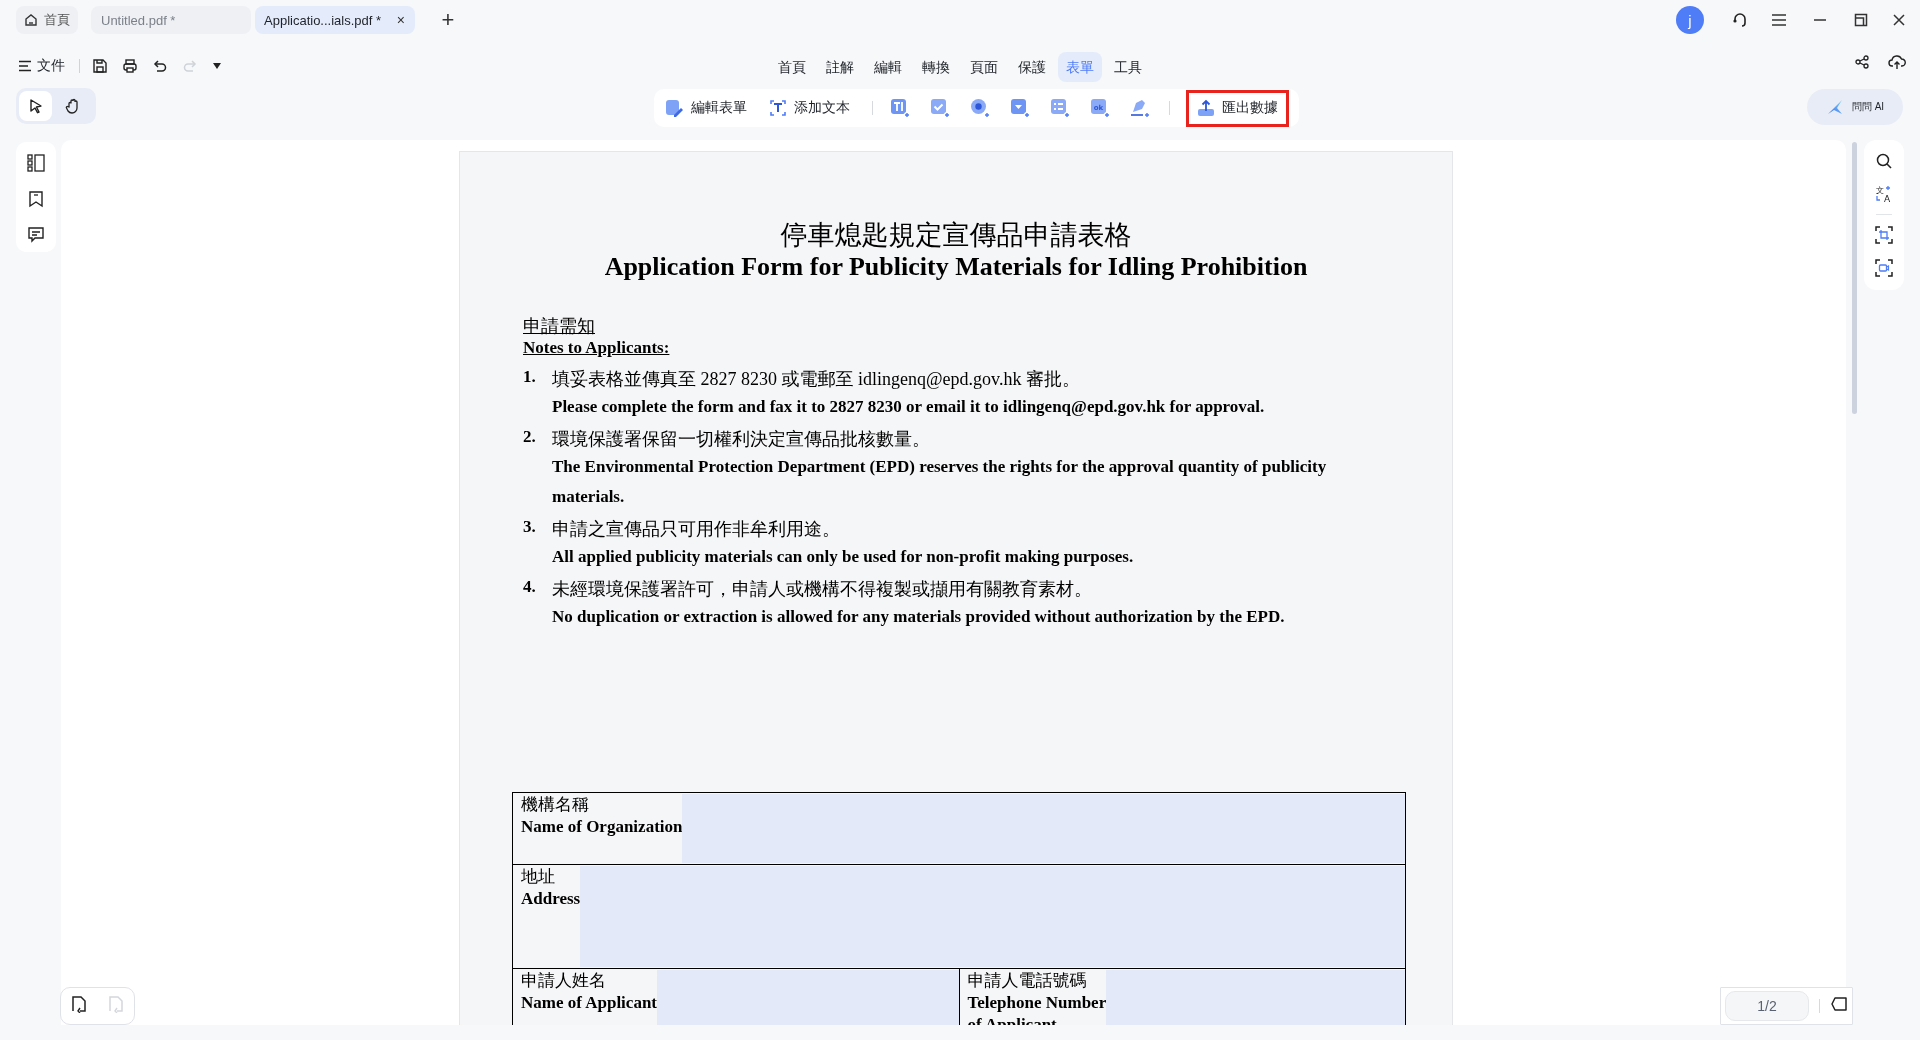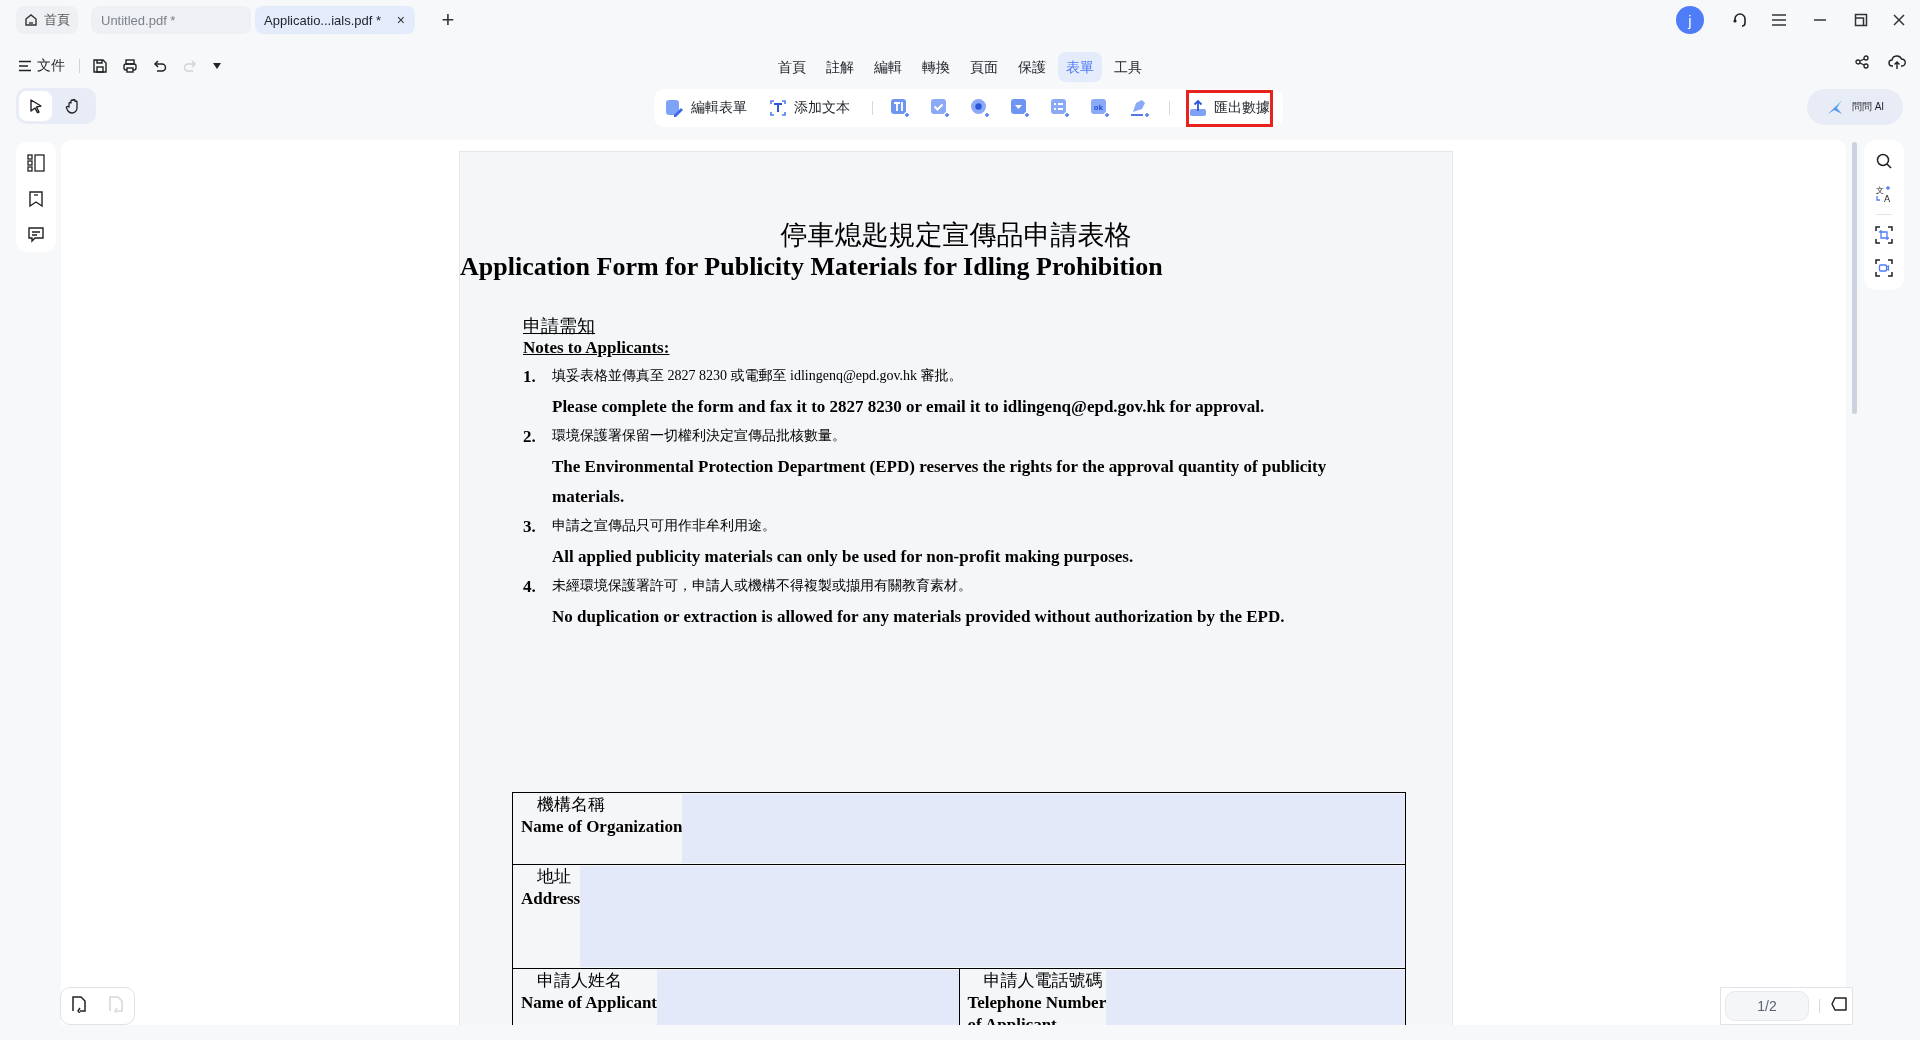--- a/index.html
+++ b/index.html
@@ -32,54 +32,54 @@
   
   .mode-toggle { position: absolute; left: 16px; top: 88px; width: 80px; height: 36px; background: #e8ecf6; border-radius: 10px; display: flex; align-items: center; padding: 3px; }
   .mode-btn { width: 34px; height: 30px; border-radius: 8px; display: flex; align-items: center; justify-content: center; margin-right: 4px; }
   .mode-btn.active { background: #fff; }
 
   .form-toolbar { position: absolute; left: 654px; top: 89px; height: 38px; background: #fff; border-radius: 10px; display: flex; align-items: center; padding: 0 10px; }
   .ft-btn { display: flex; align-items: center; font-size: 14px; color: #1f2329; margin-right: 22px; height: 30px; }
   .ft-btn svg { margin-right: 7px; }
   .ft-icon { width: 22px; height: 22px; margin-right: 18px; position: relative; }
   .ft-sep { width: 1px; height: 14px; background: #d6d9de; margin-right: 16px; }
-  .ft-export { border: 3px solid #e8221c; padding: 0 0; height: 37px; margin-right: 0; }
+  .ft-export { border: 3px solid #e8221c; padding: 0 8px; height: 37px; margin-right: 0; }
 
   .ask-ai { position: absolute; left: 1807px; top: 89px; width: 96px; height: 36px; background: #e8ecf6; border-radius: 18px; display: flex; align-items: center; justify-content: center; font-size: 10px; }
   .ask-ai svg { margin-right: 8px; }
 
   
   .left-panel { position: absolute; left: 16px; top: 142px; width: 40px; height: 110px; background: #fff; border-radius: 10px; display: flex; flex-direction: column; align-items: center; padding-top: 8px; gap: 10px; }
   .left-panel .ic { width: 24px; height: 26px; display: flex; align-items: center; justify-content: center; }
 
   
   .viewport { position: absolute; left: 61px; top: 140px; width: 1785px; height: 885px; background: #ffffff; border-radius: 10px 10px 0 0; overflow: hidden; }
   .scrollbar { position: absolute; left: 1852px; top: 142px; width: 5px; height: 272px; background: #cdd3de; border-radius: 3px; }
 
   .right-panel { position: absolute; left: 1864px; top: 140px; width: 40px; height: 150px; background: #fff; border-radius: 12px; display: flex; flex-direction: column; align-items: center; padding-top: 10px; }
   .right-panel .ic { width: 24px; height: 24px; margin-bottom: 11px; display: flex; align-items: center; justify-content: center; }
   .rp-sep { width: 16px; height: 1px; background: #e1e4e8; margin: -3px 0 9px; }
 
   
   .page { position: absolute; left: 398px; top: 11px; width: 994px; height: 1000px; background: #f5f6f8; border: 1px solid #e4e6ea; font-family: "Liberation Serif", "DejaVu Serif", serif; color: #000; }
   .doc-title-zh { position: absolute; left: 0; width: 100%; top: 65px; text-align: center; font-size: 27px; }
-  .doc-title-en { position: absolute; left: 0; width: 100%; top: 100px; font-size: 26px; font-weight: bold; }
+  .doc-title-en { position: absolute; left: 0; width: 100%; top: 100px; text-align: center; font-size: 26px; font-weight: bold; }
   .notes-head-zh { position: absolute; left: 63px; top: 162px; font-size: 18px; text-decoration: underline; }
   .notes-head-en { position: absolute; left: 63px; top: 186px; font-size: 17px; font-weight: bold; text-decoration: underline; }
   .note { position: absolute; left: 63px; font-size: 17px; }
   .note .num { position: absolute; left: 0; font-weight: bold; }
-  .note .zh { position: absolute; left: 29px; white-space: nowrap; font-size: 14px; }
+  .note .zh { position: absolute; left: 29px; white-space: nowrap; font-size: 18px; }
   .note .en { position: absolute; left: 29px; white-space: nowrap; font-weight: bold; }
 
   .form-table { position: absolute; left: 52px; top: 640px; width: 894px; border: 1.5px solid #000; border-bottom: none; }
   .frow { position: relative; border-bottom: 1.5px solid #000; display: flex; }
   .fcell { position: relative; display: flex; flex: 1; }
   .fcell + .fcell { border-left: 1.5px solid #000; }
   .flabel { padding: 1px 0 0 8px; font-size: 17px; line-height: 22px; white-space: nowrap; }
-  .flabel .zh { font-size: 17px; display: block; margin-left: 16px; }
+  .flabel .zh { font-size: 17px; display: block; }
   .flabel .en { font-weight: bold; display: block; }
   .ffield { flex: 1; background: #e3e9f8; margin: 1px 0; }
 </style>
 </head>
 <body>
 
 <div class="tabbar">
   <div class="tab home">
     <svg width="14" height="14" viewBox="0 0 14 14">
         <path d="M2 6 L7 2 L12 6 V12 H2 Z" fill="none" stroke="#333" stroke-width="1.4"></path>

